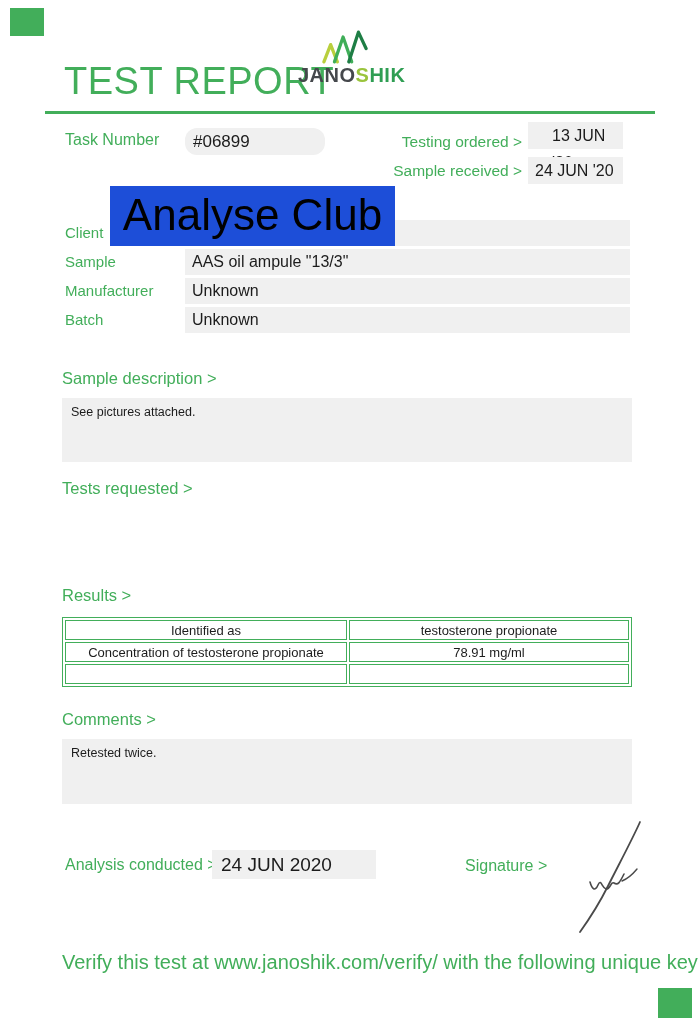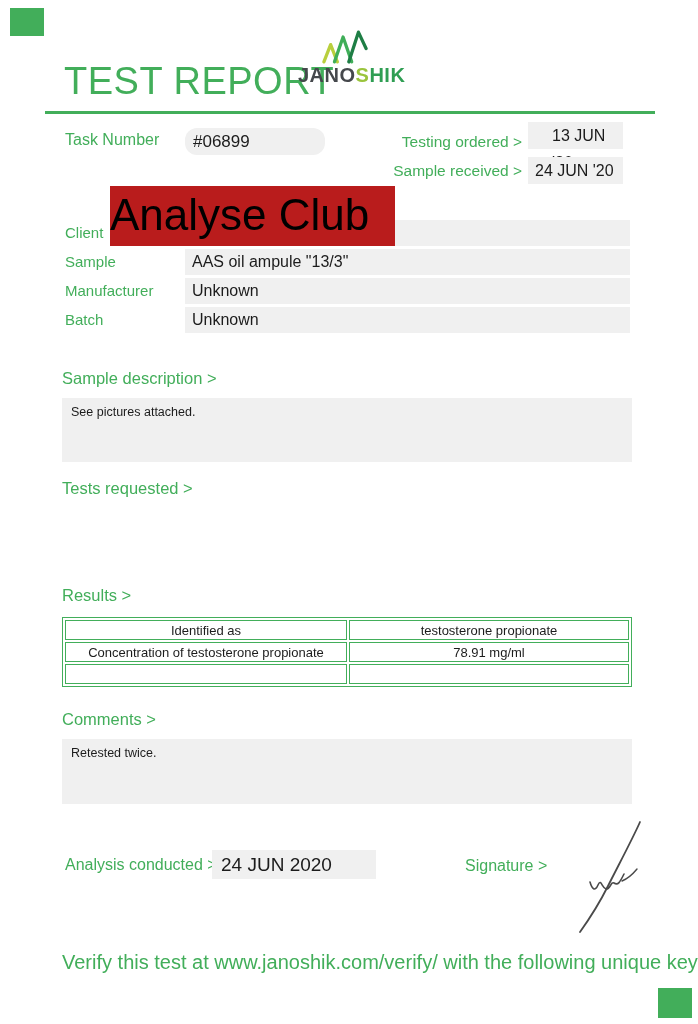--- a/index.html
+++ b/index.html
@@ -36,22 +36,22 @@
   .ordered-box    { left:528px; top:122px; width:95px; height:27px;
                     line-height:27px; padding-left:24px; font-size:16px; font-weight:500; }
   .received-label { left:318px; top:162px; width:204px; text-align:right; font-size:15.5px; }
   .received-box   { left:528px; top:157px; width:95px; height:27px;
                     line-height:27px; padding-left:7px; font-size:16px; font-weight:500; }
 
   .info-label { left:65px; font-size:15px; }
   .info-box   { left:185px; width:445px; height:26px; line-height:26px;
                 padding-left:7px; font-size:16px; }
 
-  .overlay { left:110px; top:186px; width:285px; height:60px; background:#b91c1c;
-             font-size:44px; line-height:58px; text-align:left; color:#000;
+  .overlay { left:110px; top:186px; width:285px; height:60px; background:#1d4ed8;
+             font-size:44px; line-height:58px; text-align:center; color:#000;
              white-space:nowrap; }
 
   .sec-heading { font-size:16.5px; }
   .sec-box { left:62px; width:570px; padding:7px 9px; font-size:12.5px; }
 
   .results-table { left:62px; top:617px; width:570px; }
   .results-table table { border-collapse:separate; border-spacing:2px; width:100%;
                          border:1px solid var(--green,#42ae5a);text-align:center; }
   .results-table td { border:1px solid var(--green,#42ae5a); height:20px;
                       padding:1px 10px; font-size:13px; }

